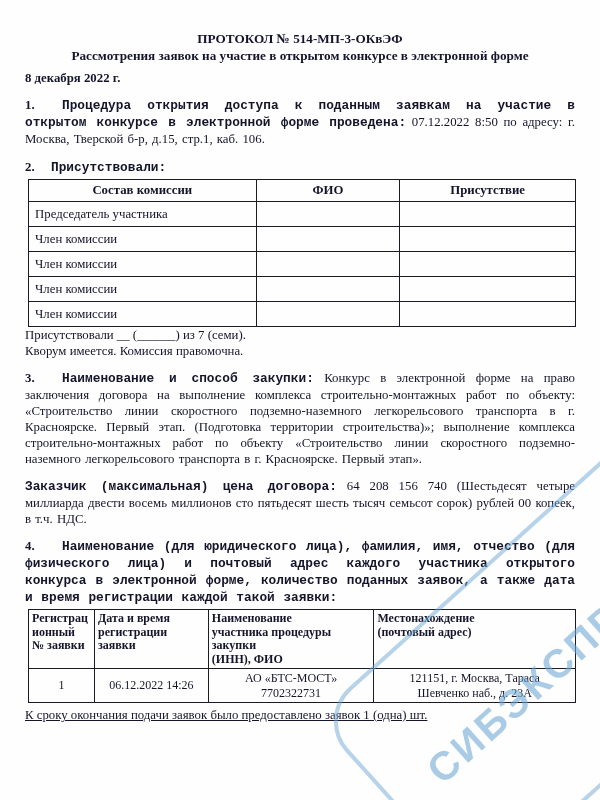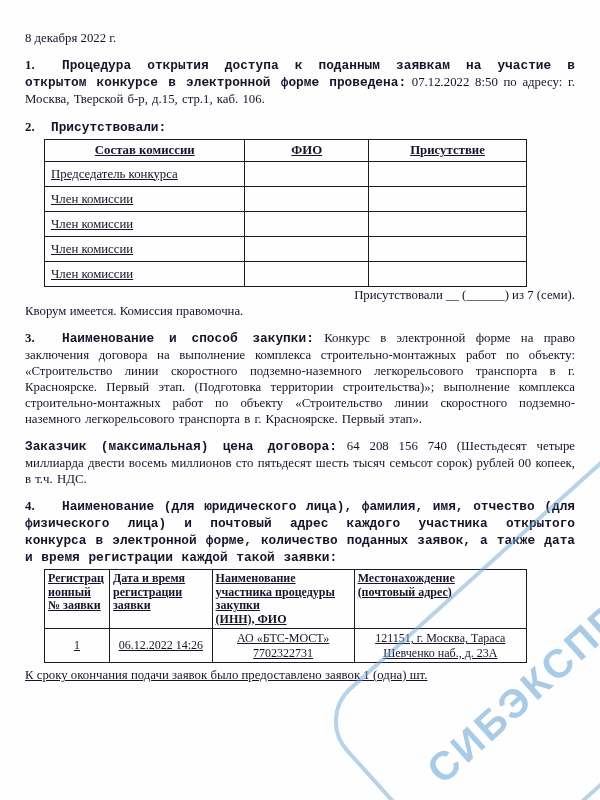--- a/index.html
+++ b/index.html
@@ -6,34 +6,34 @@
   .page {
     position:relative; width:600px; height:800px; overflow:hidden;
     box-sizing:border-box; padding:8px 25px 0 25px;
     background:#fefefe; color:#14142b;
     font-family:"Liberation Serif", serif; font-size:12.8px; line-height:16px;
   }
   .doc-header { text-align:right; font-weight:bold; }
   .doc-header div { line-height:16px; }
   .title-block { margin-top:22px; text-align:center; font-weight:bold; font-size:13.2px; }
   .title-block div { line-height:17px; }
-  .date-line { margin-top:13px; }
+  .date-line { margin-top:6px;font-weight:bold; }
   p.para { margin:11px 0 0 0; text-align:justify; word-spacing:1px; }
   .num-wide { display:inline-block; min-width:37px; font-weight:bold; }
   .num-small { display:inline-block; min-width:26px; font-weight:bold; }
   b { font-weight:bold;font-family:Liberation Mono, monospace; }
   .s2-head { margin:12px 0 0 0; }
 
-  table { border-collapse:collapse; margin:3px 0 0 19px; width:483px;text-decoration:underline; }
+  table { border-collapse:collapse; margin:3px 0 0 3px; width:548px; }
   td, th { border:1.5px solid #1b1b26; }
   
   .t1 th { font-weight:bold; text-align:center; padding:3px 4px; line-height:15px; }
   .t1 td { height:16px; padding:4px 6px 4px 6px; line-height:15px; vertical-align:middle; text-align:left; }
   .t1 col.c1 { width:228px; } .t1 col.c2 { width:144px; } .t1 col.c3 { width:176px; }
-  .after-table { margin:3px 0 0 0;text-align:right; }
+  .after-table { margin:3px 0 0 0; }
   .tight { margin:0; }
 
   
   .t2 { font-size:12px; }
   .t2 th { font-weight:bold; text-align:left; vertical-align:top; padding:2px 3px; line-height:13.5px; }
   .t2 td { text-align:center; vertical-align:middle; padding:2px 3px; line-height:14.5px; }
   .t2 col.c1 { width:66px; } .t2 col.c2 { width:114px; } .t2 col.c3 { width:166px; } .t2 col.c4 { width:202px; }
   .preline { white-space:pre-line; }
 
   .footer-line { margin:4px 0 0 0;text-decoration:underline; }
@@ -51,20 +51,22 @@
     color:rgba(108,166,212,0.58);
   }
 </style>
 </head>
 <body>
 
 <div class="page">
 
 
   <div class="title-block">
+    <div>ПРОТОКОЛ № 514-МП-3-ОКвЭФ</div>
+    <div>Рассмотрения заявок на участие в открытом конкурсе в электронной форме</div>
   </div>
 
   <div class="date-line">8 декабря 2022 г.</div>
 
   <p class="para"><span class="num-wide">1.</span><b>Процедура открытия доступа к поданным заявкам на участие в открытом конкурсе в электронной форме проведена:</b> <span>07.12.2022 8:50 по адресу: г. Москва, Тверской б-р, д.15, стр.1, каб. 106.</span></p>
 
   <p class="s2-head"><span class="num-small">2.</span><b>Присутствовали:</b></p>
 
   <table class="t1">
     <colgroup>
@@ -74,21 +76,21 @@
       </colgroup>
     <thead>
       <tr>
         <th>Состав комиссии</th>
         <th>ФИО</th>
         <th>Присутствие</th>
       </tr>
     </thead>
     <tbody>
       <tr>
-          <td>Председатель конкурса</td>
+          <td>Председатель участника</td>
           <td></td>
           <td></td>
         </tr>
       <tr>
           <td>Член комиссии</td>
           <td></td>
           <td></td>
         </tr>
       <tr>
           <td>Член комиссии</td>

